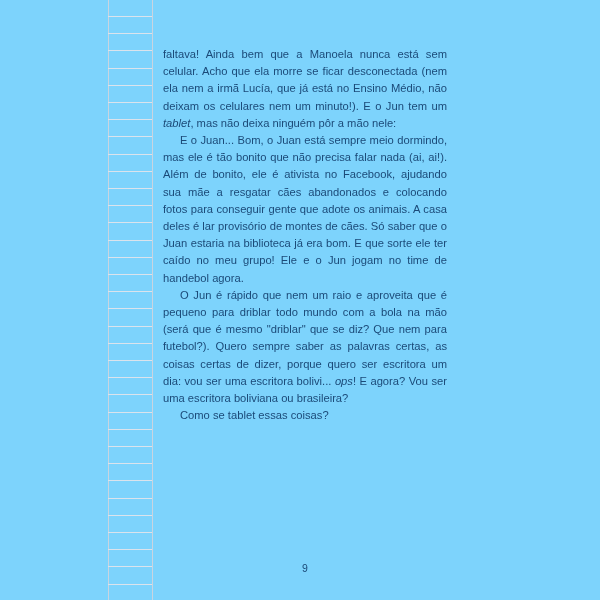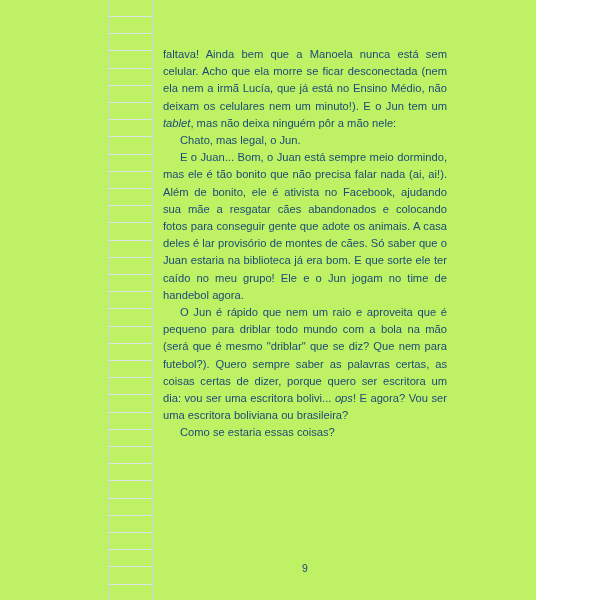--- a/index.html
+++ b/index.html
@@ -2,23 +2,23 @@
 <html><head>
 <meta charset="utf-8">
 <style>
   html, body {
     margin: 0;
     padding: 0;
     background: #ffffff;
   }
   #page {
     position: relative;
-    width: 536px;
+    width: 600px;
     height: 600px;
-    background: #bef264;
+    background: #7dd3fc;
     overflow: hidden;
     font-family: "Liberation Sans", sans-serif;
   }
   
   .rule {
     position: absolute;
     top: 0;
     bottom: 0;
     width: 1px;
     background: #c9d4e0;
@@ -115,21 +115,20 @@
       <div class="gl" style="top: 498px;"></div>
       <div class="gl" style="top: 515px;"></div>
       <div class="gl" style="top: 532px;"></div>
       <div class="gl" style="top: 549px;"></div>
       <div class="gl" style="top: 566px;"></div>
       <div class="gl" style="top: 584px;"></div>
     </div>
 
   <div class="text-col">
       <p>faltava! Ainda bem que a Manoela nunca está sem celular. Acho que ela morre se ficar desconectada (nem ela nem a irmã Lucía, que já está no Ensino Médio, não deixam os celulares nem um minuto!). E o Jun tem um <span class="it">tablet</span>, mas não deixa ninguém pôr a mão nele:</p>
-      <p class="indent">Chato, mas legal, o Jun.</p>
       <p class="indent">E o Juan... Bom, o Juan está sempre meio dormindo, mas ele é tão bonito que não precisa falar nada (ai, ai!). Além de bonito, ele é ativista no Facebook, ajudando sua mãe a resgatar cães abandonados e colocando fotos para conseguir gente que adote os animais. A casa deles é lar provisório de montes de cães. Só saber que o Juan estaria na biblioteca já era bom. E que sorte ele ter caído no meu grupo! Ele e o Jun jogam no time de handebol agora.</p>
       <p class="indent">O Jun é rápido que nem um raio e aproveita que é pequeno para driblar todo mundo com a bola na mão (será que é mesmo "driblar" que se diz? Que nem para futebol?). Quero sempre saber as palavras certas, as coisas certas de dizer, porque quero ser escritora um dia: vou ser uma escritora bolivi... <span class="it">ops</span>! E agora? Vou ser uma escritora boliviana ou brasileira?</p>
-      <p class="indent">Como se estaria essas coisas?</p>
+      <p class="indent">Como se tablet essas coisas?</p>
     </div>
 
   <div class="folio">9</div>
 
 </div>
 
 </body></html>

